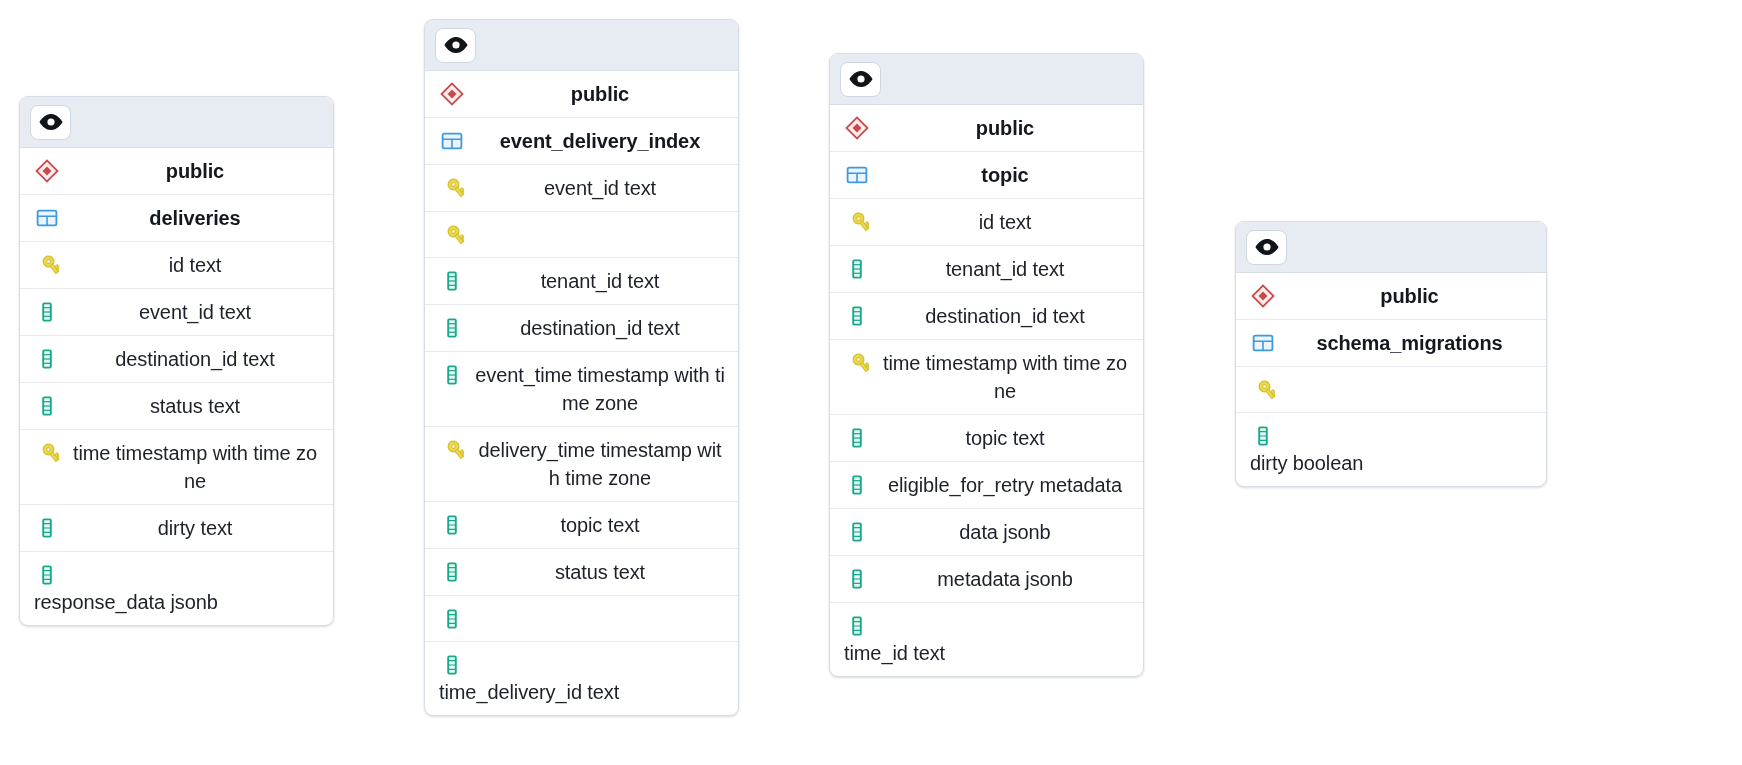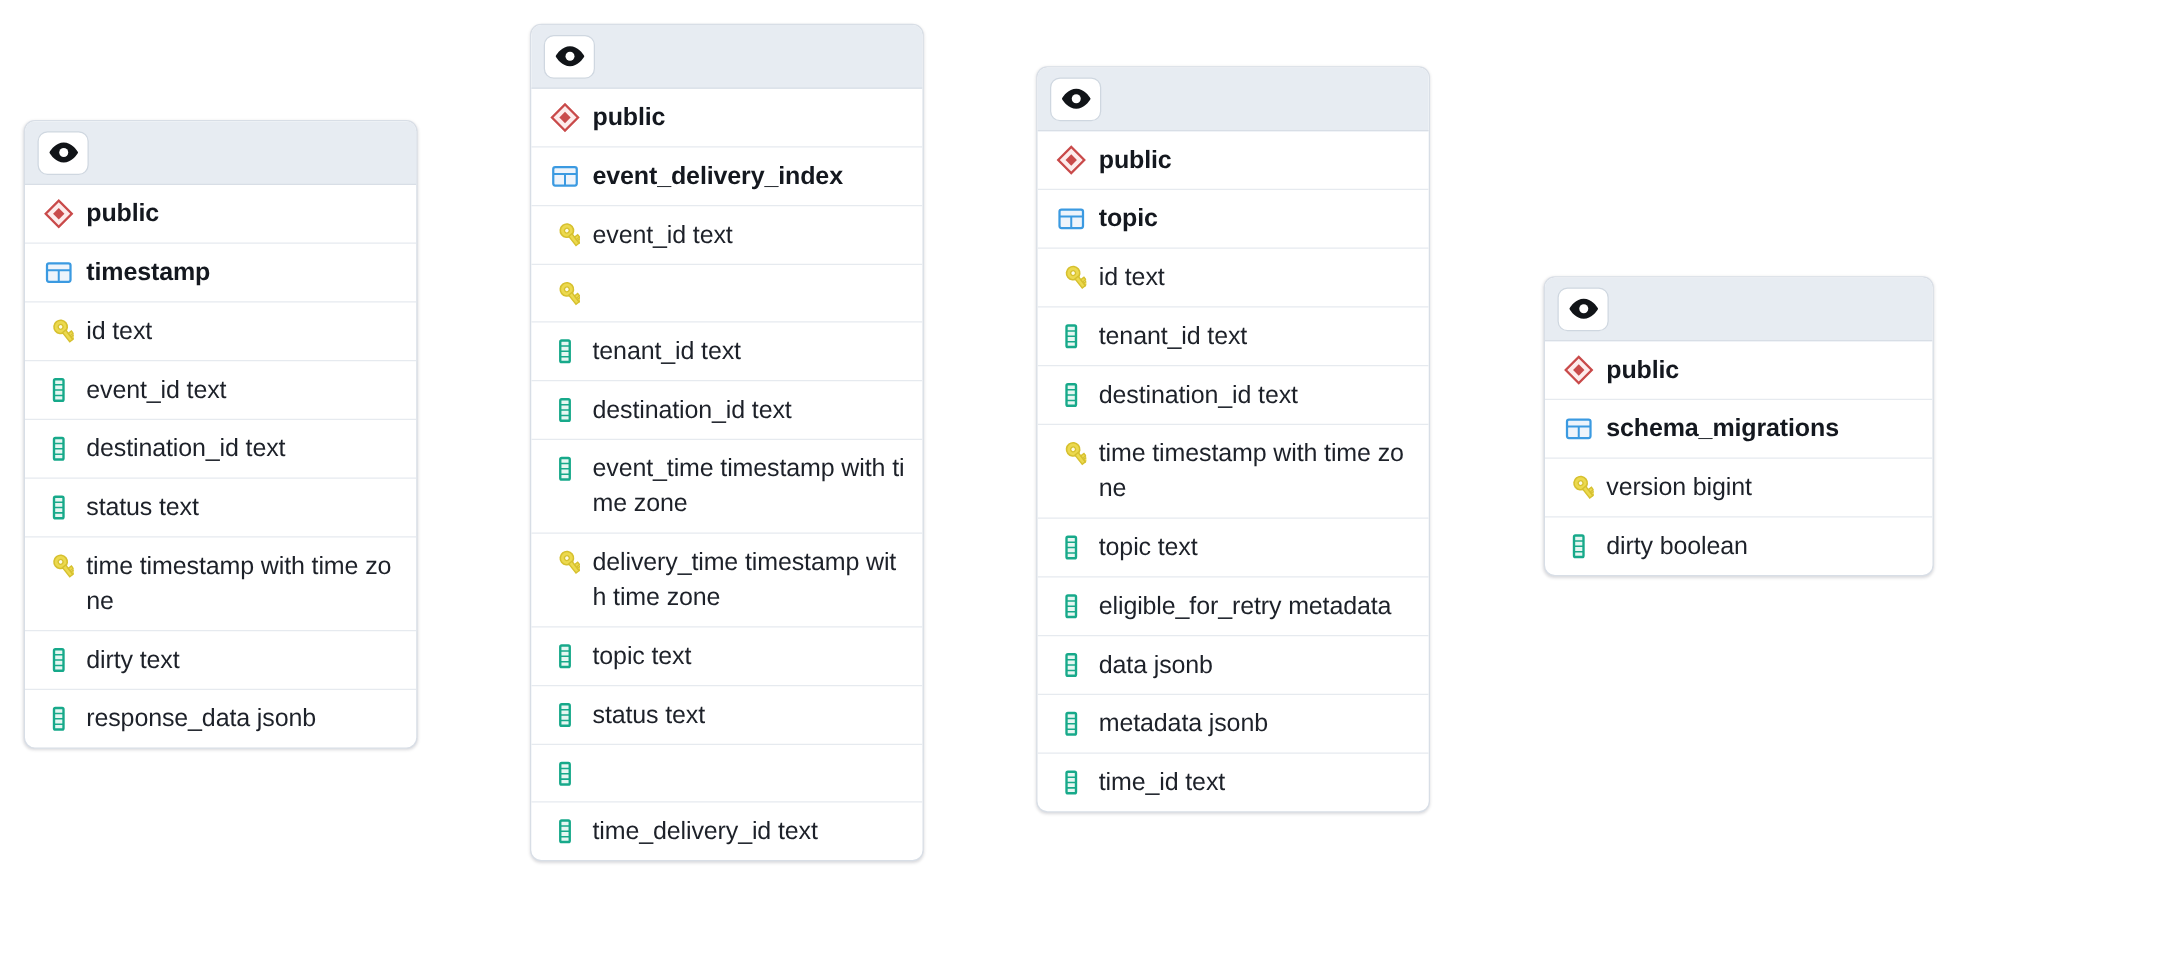--- a/index.html
+++ b/index.html
@@ -53,21 +53,21 @@
   .eye-button svg { display: block; }
 
   .card-row {
     display: flex;
     align-items: flex-start;
     padding: 9px 12px 9px 14px;
     border-bottom: 1px solid #e6eaef;
     box-sizing: border-box;
     min-height: 45px;
   }
-  .card-row:last-child { border-bottom: none; }
+  .card-row:last-child { border-bottom: none; flex-direction: column; }
 
   .row-icon {
     flex: 0 0 auto;
     width: 26px;
     height: 26px;
     display: flex;
     align-items: center;
     justify-content: center;
     margin-right: 9px;
     margin-top: 1px;
@@ -76,20 +76,21 @@
 
   .row-label {
     font-size: 20px;
     line-height: 28px;
     color: #1d2129;
     letter-spacing: -0.1px;
     word-break: break-all;
     overflow-wrap: anywhere;
     flex: 1 1 auto;
     min-width: 0;
+    text-align: center;
   }
   .row-label.bold {
     font-weight: 700;
     color: #14181f;
   }
 </style>
 </head>
 <body>
 
 <div class="canvas">
@@ -112,21 +113,21 @@
         <span class="row-label bold">public</span>
       </div>
       <div class="card-row">
         <span class="row-icon">
           <svg width="24" height="24" viewBox="0 0 24 24">
             <rect x="2.6" y="4.6" width="18.8" height="14.8" rx="1.6" fill="#eef4fb" stroke="#3b9ae1" stroke-width="1.8"></rect>
             <line x1="2.6" y1="10.2" x2="21.4" y2="10.2" stroke="#3b9ae1" stroke-width="1.6"></line>
             <line x1="12" y1="10.2" x2="12" y2="19.4" stroke="#3b9ae1" stroke-width="1.6"></line>
           </svg>
         </span>
-        <span class="row-label bold">timestamp</span>
+        <span class="row-label bold">deliveries</span>
       </div>
       <div class="card-row">
         <span class="row-icon">
           <svg width="24" height="24" viewBox="0 0 24 24">
             <g transform="rotate(-38 13.5 8.5)">
               <circle cx="13.5" cy="8.5" r="5.3" fill="#ecd94e" stroke="#d6c02f" stroke-width="1.3"></circle>
               <circle cx="13.5" cy="8.5" r="1.9" fill="#fdfbe6" stroke="#d6c02f" stroke-width="1"></circle>
               <rect x="11.9" y="13" width="3.2" height="9.4" fill="#ecd94e" stroke="#d6c02f" stroke-width="1.1"></rect>
               <rect x="15.1" y="16.4" width="3.2" height="2.5" fill="#ecd94e" stroke="#d6c02f" stroke-width="1.1"></rect>
               <rect x="15.1" y="20" width="2.6" height="2.3" fill="#ecd94e" stroke="#d6c02f" stroke-width="1.1"></rect>
@@ -518,21 +519,20 @@
           <svg width="24" height="24" viewBox="0 0 24 24">
             <g transform="rotate(-38 13.5 8.5)">
               <circle cx="13.5" cy="8.5" r="5.3" fill="#ecd94e" stroke="#d6c02f" stroke-width="1.3"></circle>
               <circle cx="13.5" cy="8.5" r="1.9" fill="#fdfbe6" stroke="#d6c02f" stroke-width="1"></circle>
               <rect x="11.9" y="13" width="3.2" height="9.4" fill="#ecd94e" stroke="#d6c02f" stroke-width="1.1"></rect>
               <rect x="15.1" y="16.4" width="3.2" height="2.5" fill="#ecd94e" stroke="#d6c02f" stroke-width="1.1"></rect>
               <rect x="15.1" y="20" width="2.6" height="2.3" fill="#ecd94e" stroke="#d6c02f" stroke-width="1.1"></rect>
             </g>
           </svg>
         </span>
-        <span class="row-label">version bigint</span>
       </div>
       <div class="card-row">
         <span class="row-icon">
           <svg width="24" height="24" viewBox="0 0 24 24">
             <rect x="8.2" y="3.4" width="7.6" height="17.2" rx="1.1" fill="#e6f7f2" stroke="#17a98a" stroke-width="1.9"></rect>
             <line x1="8.2" y1="7.7" x2="15.8" y2="7.7" stroke="#17a98a" stroke-width="1.2"></line>
             <line x1="8.2" y1="12" x2="15.8" y2="12" stroke="#17a98a" stroke-width="1.2"></line>
             <line x1="8.2" y1="16.3" x2="15.8" y2="16.3" stroke="#17a98a" stroke-width="1.2"></line>
           </svg>
         </span>

